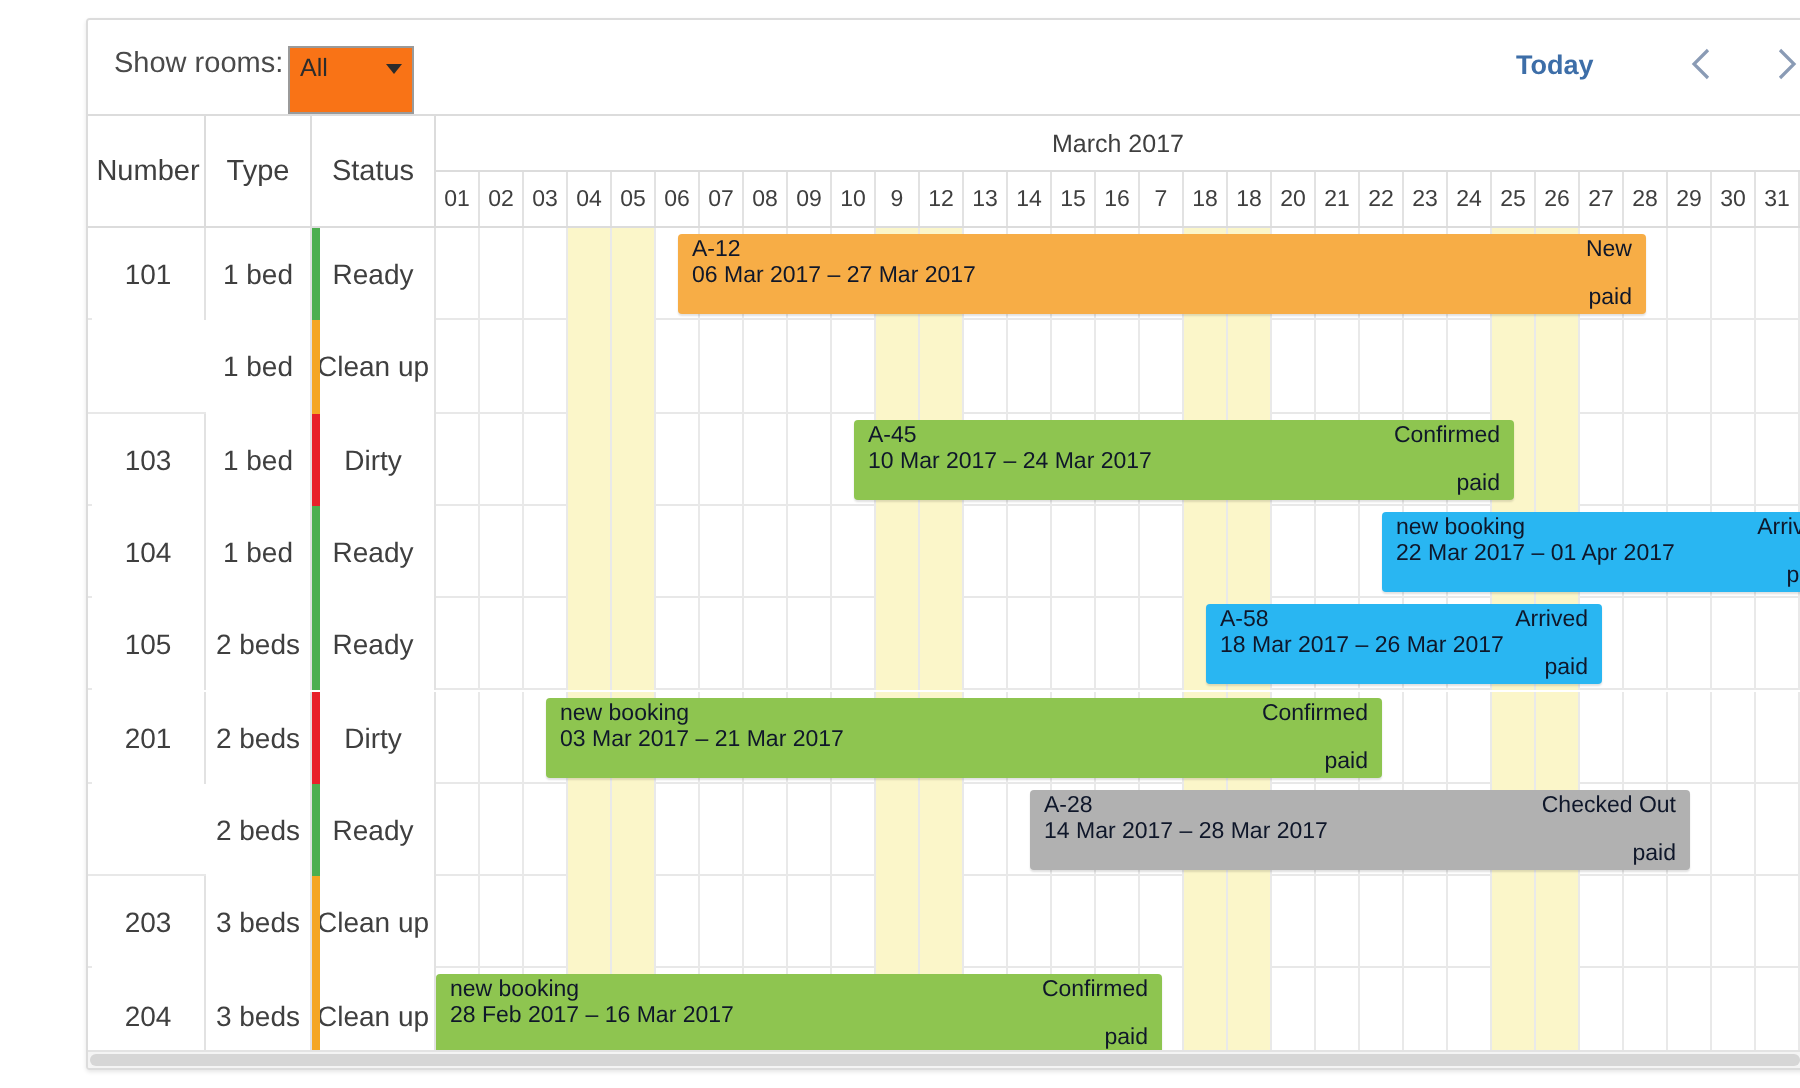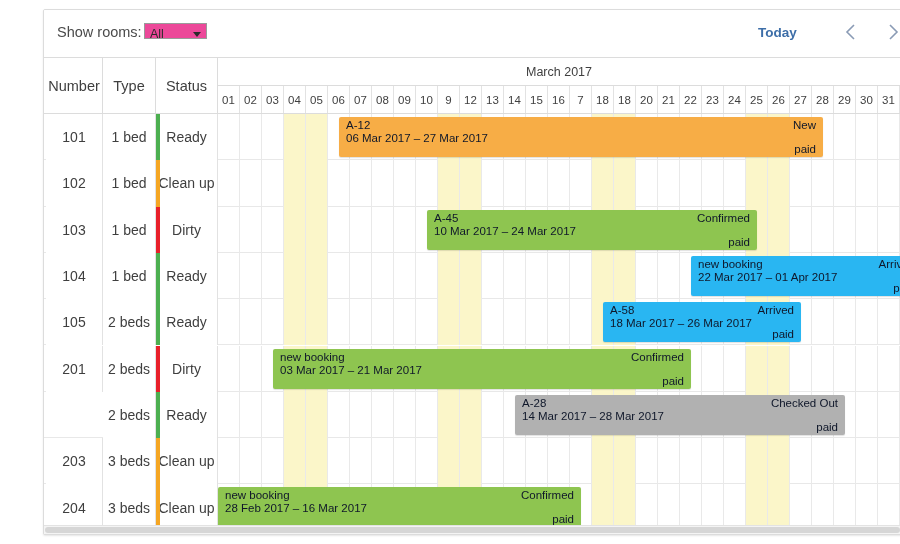--- a/index.html
+++ b/index.html
@@ -28,23 +28,23 @@
     width: 876px; height: 47px;
     background: #ffffff;
   }
   #showrooms-label {
     position: absolute; left: 13px; top: 14px;
     font-size: 14.5px; color: #4a4a4a;
     white-space: nowrap;
   }
   #rooms-select {
     position: absolute; left: 100px; top: 13px;
-    width: 63px; height: 16px;
+    width: 63px; height: 34px;
     border: 1px solid #9a9a9a;
-    background: #ec4899;
+    background: #f97316;
     font-size: 12.5px;
     color: #2c2c2c;
   }
   #rooms-select .sel-value {
     position: absolute; left: 5px; top: 3px;
     font-size: 12.5px; color: #2c2c2c;
   }
   #rooms-select .sel-arrow {
     position: absolute; right: 5px; top: 8px;
     width: 0; height: 0;
@@ -362,21 +362,20 @@
           <div class="grid-cell" style="left: 484px; width: 22px;"></div>
           <div class="grid-cell" style="left: 506px; width: 22px;"></div>
           <div class="grid-cell weekend" style="left: 528px; width: 22px;"></div>
           <div class="grid-cell weekend" style="left: 550px; width: 22px;"></div>
           <div class="grid-cell" style="left: 572px; width: 22px;"></div>
           <div class="grid-cell" style="left: 594px; width: 22px;"></div>
           <div class="grid-cell" style="left: 616px; width: 22px;"></div>
           <div class="grid-cell" style="left: 638px; width: 22px;"></div>
           <div class="grid-cell" style="left: 660px; width: 22px;"></div>
         </div>
-        <div class="cell-number">102</div>
         <div class="cell-type">1 bed</div>
         <div class="cell-status">Clean up</div>
         <div class="status-bar" style="background: rgb(245, 166, 35);"></div>
       </div>
       <div class="row" style="top: 92.6px;">
         <div class="grid-area">
           <div class="grid-cell" style="left: 0px; width: 22px;"></div>
           <div class="grid-cell" style="left: 22px; width: 22px;"></div>
           <div class="grid-cell" style="left: 44px; width: 22px;"></div>
           <div class="grid-cell weekend" style="left: 66px; width: 22px;"></div>

